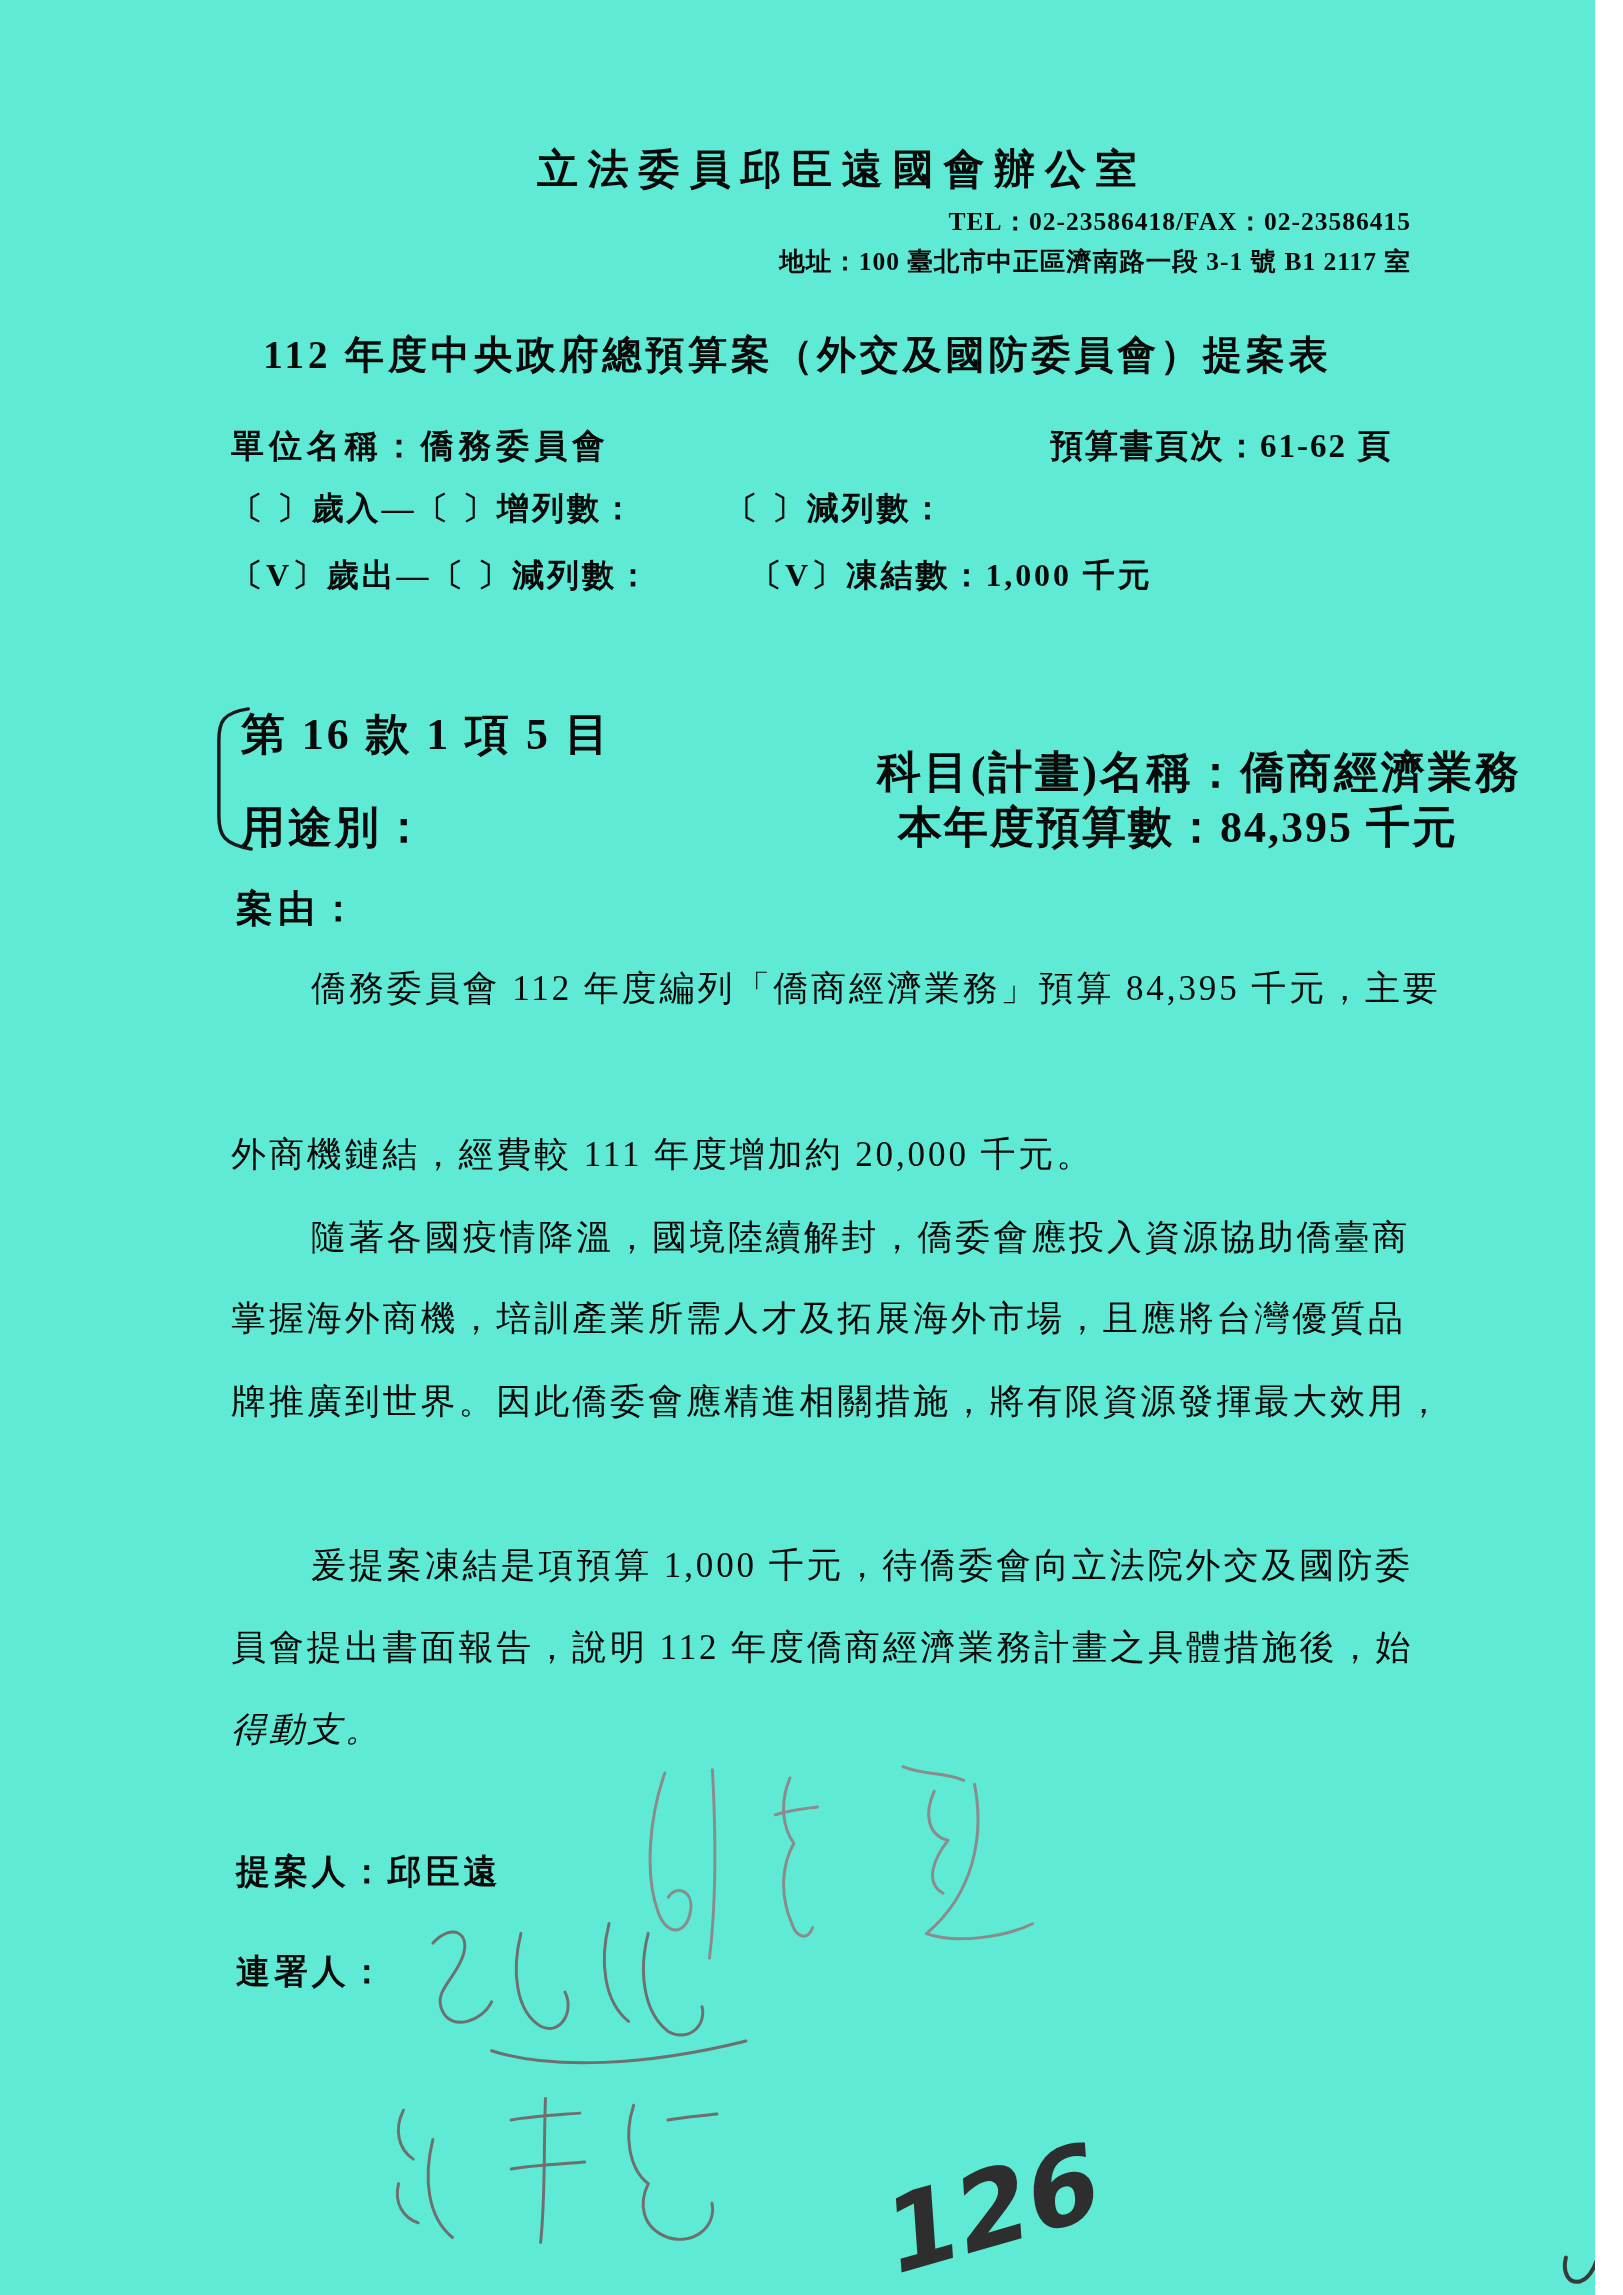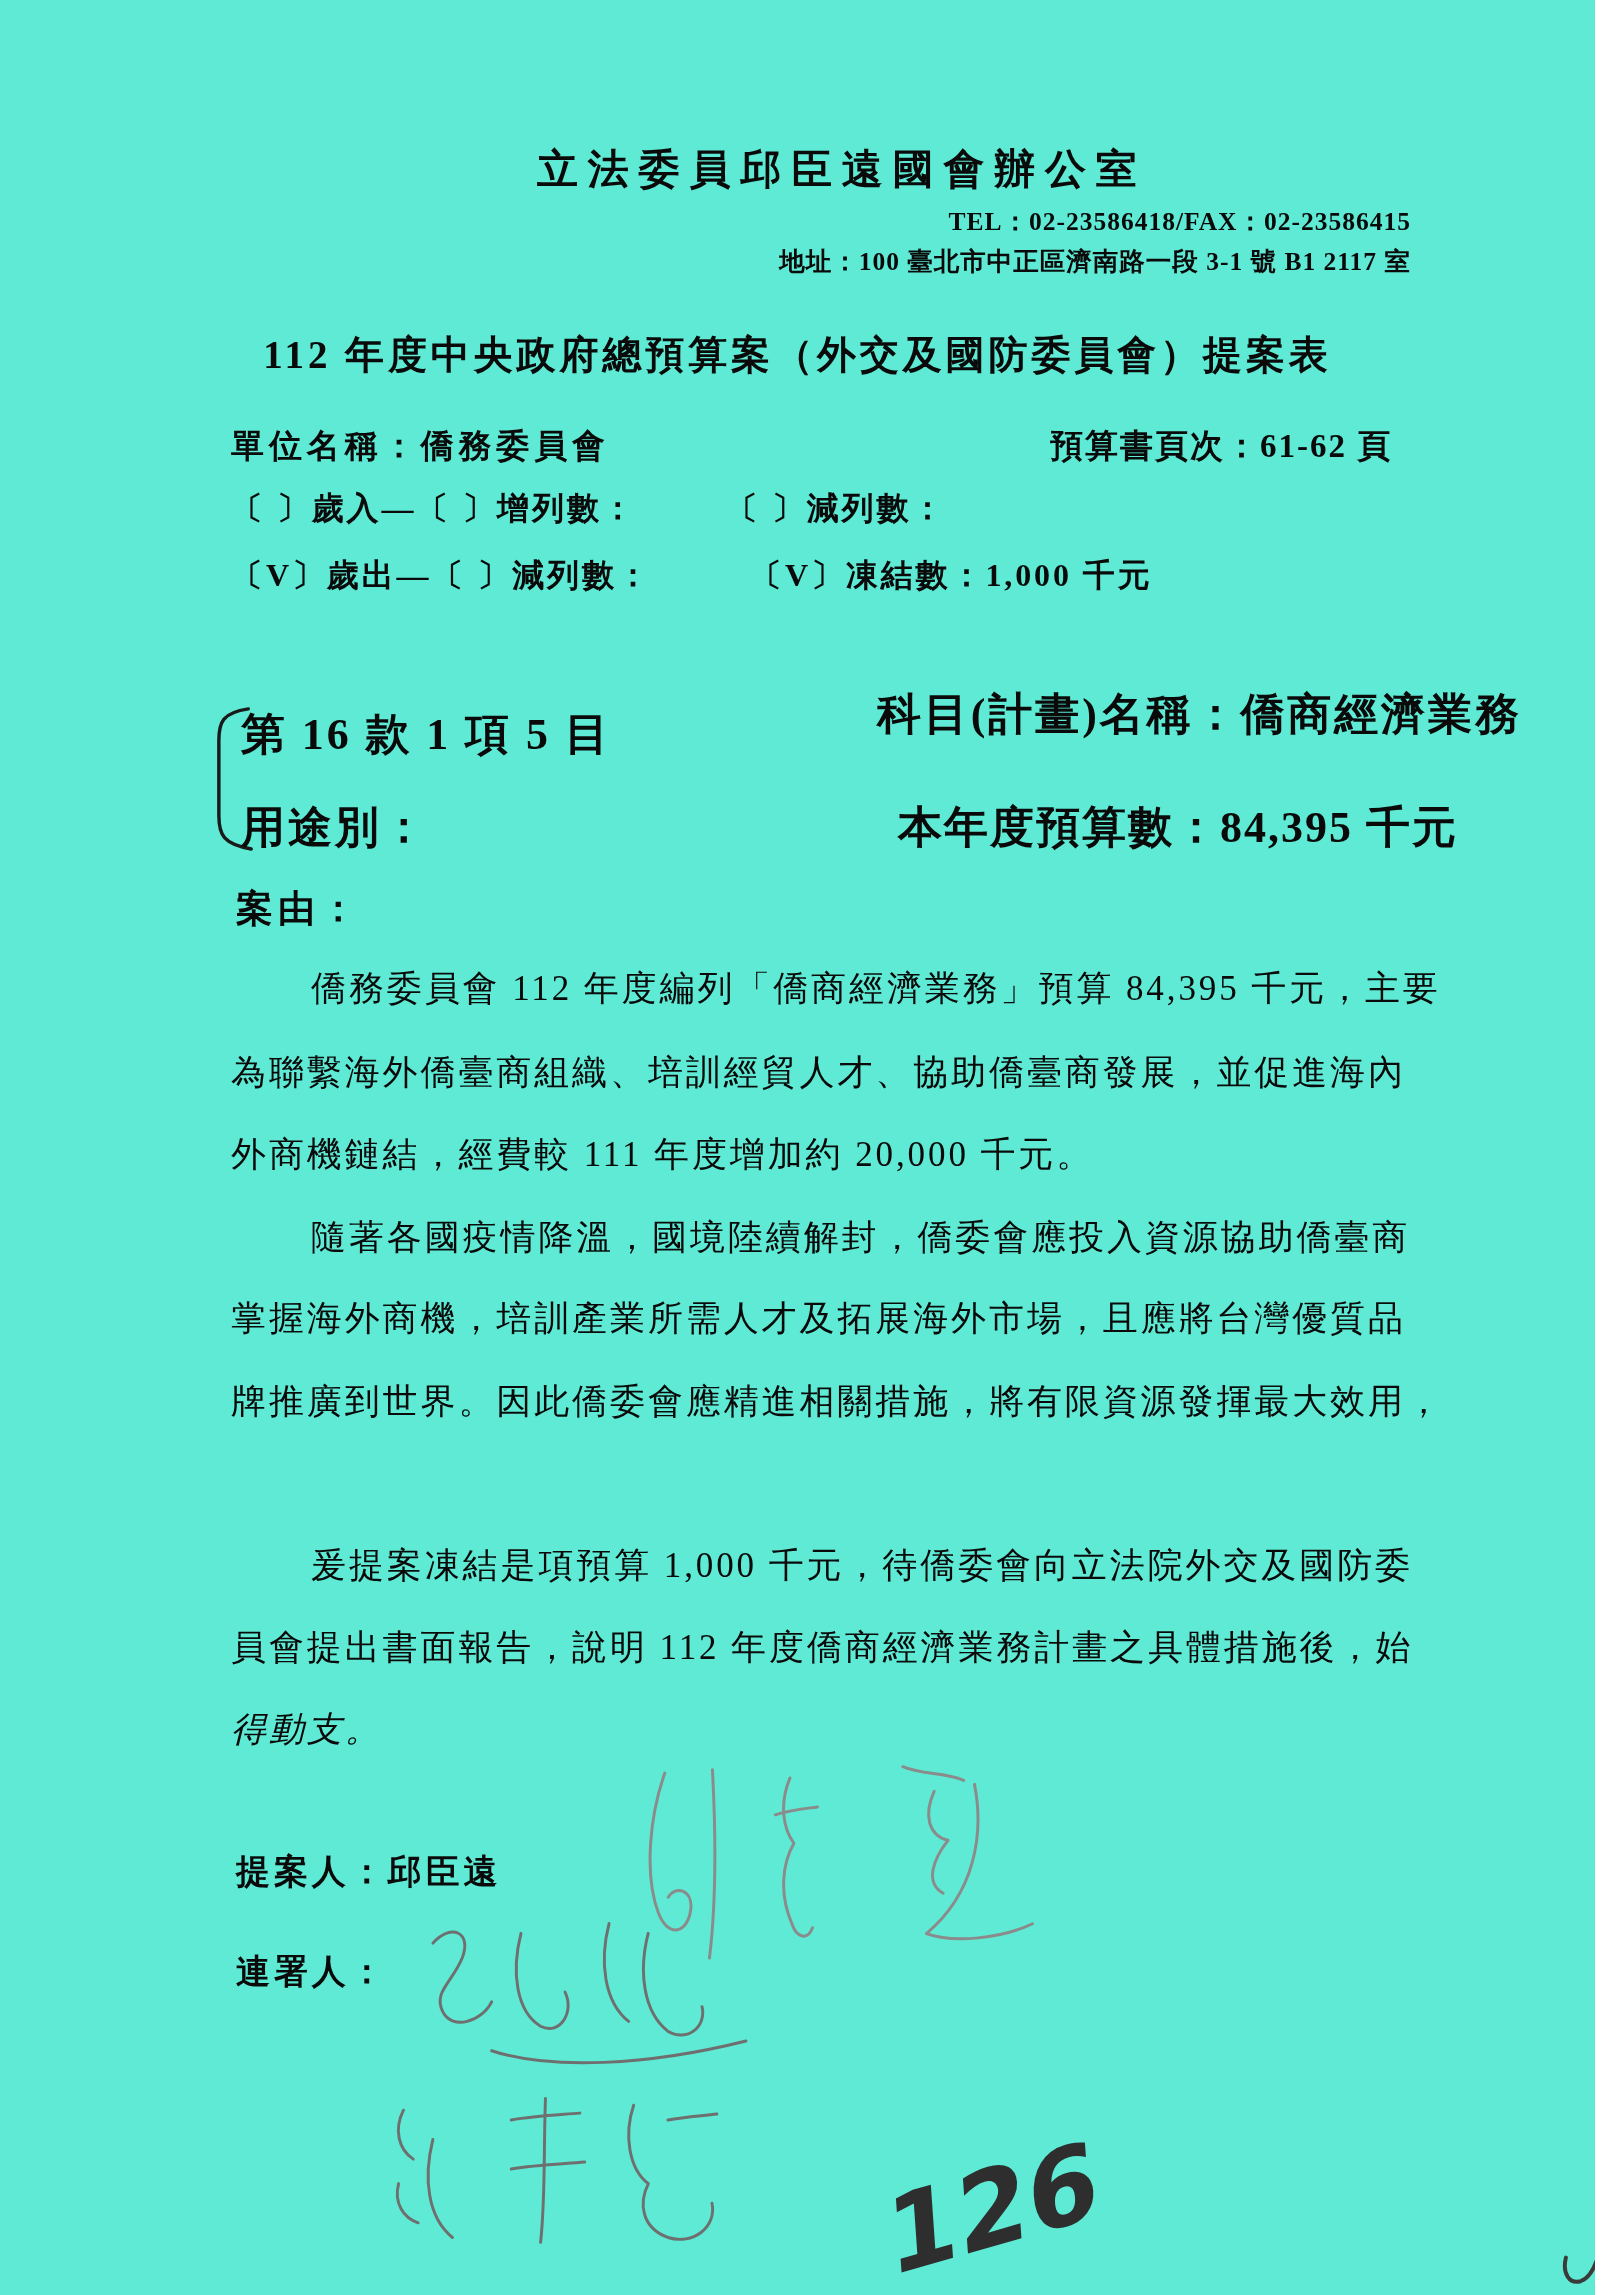--- a/index.html
+++ b/index.html
@@ -22,21 +22,21 @@
   .pages       { left:1050px; top:428px; letter-spacing:2px; }
 
   .cbx         { font-size:32px; font-weight:700; letter-spacing:2.9px; }
   .r1l         { left:231px;  top:491px; }
   .r1r         { left:726px; top:491px; }
   .r2l         { left:231px;  top:558px; }
   .r2r         { left:750px; top:558px; }
 
   .subj        { font-size:44px; font-weight:700; letter-spacing:2.9px; }
   .itemno      { left:241px;  top:711px; }
-  .plan        { left:877px; top:691px; }
+  .plan        { left:877px; top:749px; }
   .usage       { left:241px;  top:804px; }
   .budget      { left:898px; top:804px; letter-spacing:2px; }
 
   .case-label  { left:236px; top:889px; font-size:37px; font-weight:700; letter-spacing:4.9px; }
 
   .body-line   { font-size:35px; font-weight:500; letter-spacing:2.9px; }
   .ind         { left:311px; }
   .noind       { left:231px; }
   .bl0 { top:970px; } .bl1 { top:1054px; } .bl2 { top:1136px; }
   .bl3 { top:1219px; } .bl4 { top:1300px; } .bl5 { top:1383px; }
@@ -84,21 +84,20 @@
     <path d="M 78,8 C 26,16 18,34 18,72 L 18,226 C 18,266 28,284 84,294"></path>
   </svg>
 
   <div class="t subj itemno">第 16 款 1 項 5 目</div>
   <div class="t subj plan">科目(計畫)名稱：僑商經濟業務</div>
   <div class="t subj usage">用途別：</div>
   <div class="t subj budget">本年度預算數：84,395 千元</div>
 
   <div class="t case-label">案由：</div>
   <div class="t body-line ind   bl0">僑務委員會 112 年度編列「僑商經濟業務」預算 84,395 千元，主要</div>
-  <div class="t body-line noind bl1">為聯繫海外僑臺商組織、培訓經貿人才、協助僑臺商發展，並促進海內</div>
   <div class="t body-line noind bl2">外商機鏈結，經費較 111 年度增加約 20,000 千元。</div>
   <div class="t body-line ind   bl3">隨著各國疫情降溫，國境陸續解封，僑委會應投入資源協助僑臺商</div>
   <div class="t body-line noind bl4">掌握海外商機，培訓產業所需人才及拓展海外市場，且應將台灣優質品</div>
   <div class="t body-line noind bl5">牌推廣到世界。因此僑委會應精進相關措施，將有限資源發揮最大效用，</div>
   <div class="t body-line ind   bl7">爰提案凍結是項預算 1,000 千元，待僑委會向立法院外交及國防委</div>
   <div class="t body-line noind bl8">員會提出書面報告，說明 112 年度僑商經濟業務計畫之具體措施後，始</div>
   <div class="t body-line noind bl9">得動支。</div>
 
   <div class="t signline proposer">提案人：邱臣遠</div>
   <div class="t signline cosigner">連署人：</div>

